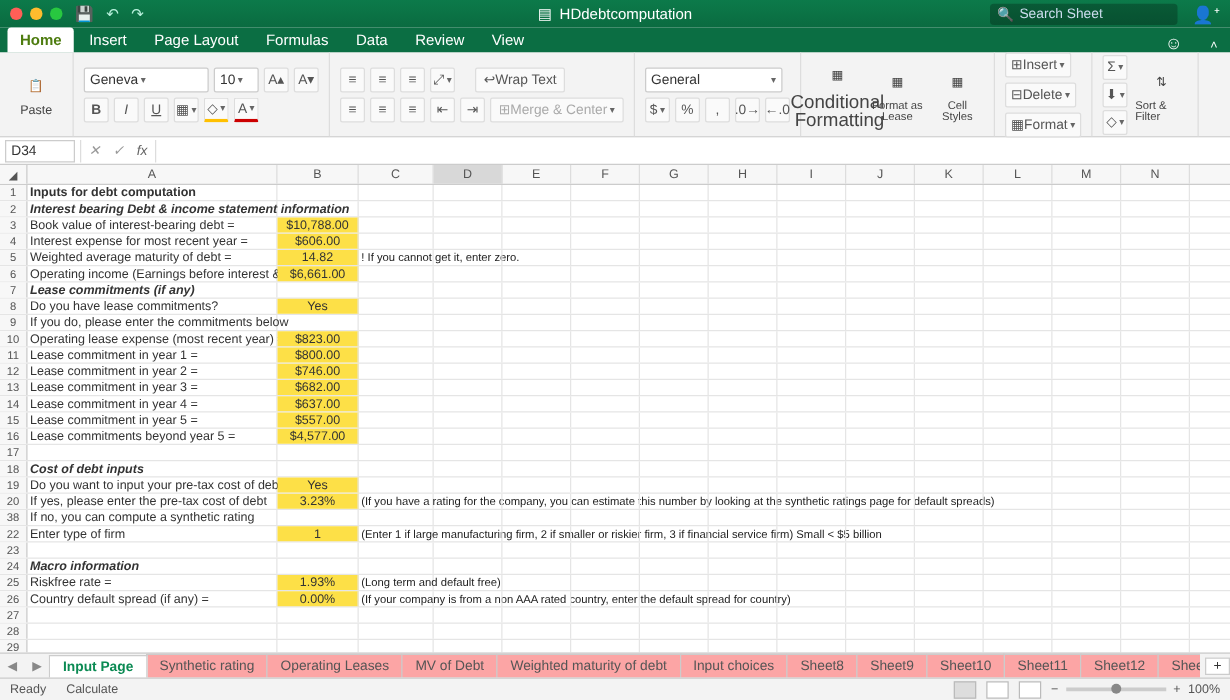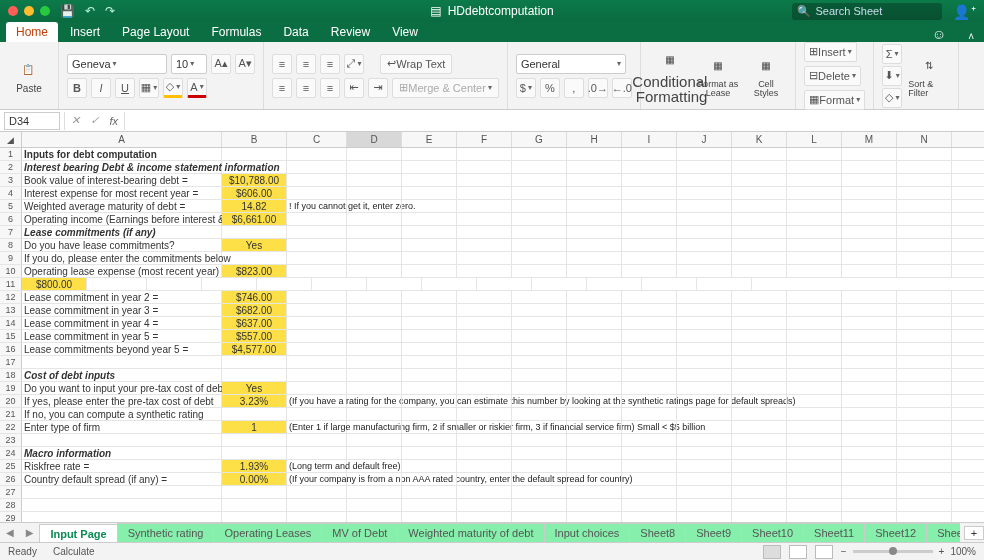--- a/index.html
+++ b/index.html
@@ -12,21 +12,21 @@
   .dot.r{background:#ff5f57}.dot.y{background:#febc2e}.dot.g{background:#28c840}
   .qat { display:flex; gap:10px; align-items:center; color:#cfe; font-size:12px; }
   .qat span{opacity:.9}
   .titlecenter{position:absolute; left:50%; transform:translateX(-50%); display:flex; gap:6px; align-items:center; font-size:12px;}
   .titleright{margin-left:auto; display:flex; align-items:center; gap:12px;}
   .searchbox{background:rgba(0,0,0,.25); border-radius:3px; padding:2px 6px; color:#cde; font-size:11px; display:flex; align-items:center; gap:4px; width:150px;}
   
   
   .tabstrip{height:20px; background:#0b6e43; display:flex; align-items:flex-end; padding-left:6px; gap:2px; color:#fff; font-size:12px;}
   .tab{padding:3px 10px; cursor:pointer;}
-  .tab.active{background:#fff; color:#c2410c; border-radius:3px 3px 0 0; font-weight:400;}
+  .tab.active{background:#fff; color:#4d7c0f; border-radius:3px 3px 0 0; font-weight:700;}
   .tabstrip .smile{margin-left:auto; margin-right:20px; font-size:14px}
   .tabstrip .chev{margin-right:10px; font-size:10px}
   
   
   .ribbon{height:68px; background:#f3f3f3; border-bottom:1px solid #ccc; display:flex; align-items:stretch;}
   .group{border-right:1px solid #ddd; padding:4px 8px; display:flex; flex-direction:column; justify-content:center; gap:4px;}
   .bigbtn{display:flex;flex-direction:column;align-items:center;justify-content:center; width:42px; font-size:10px; color:#444; gap:2px;}
   .iconbox{width:24px;height:24px;display:flex;align-items:center;justify-content:center;}
   .btnrow{display:flex; gap:4px; align-items:center;}
   .ctrl{height:20px; border:1px solid #ccc; background:#fff; border-radius:2px; display:flex; align-items:center; padding:0 4px; font-size:11px;}
@@ -53,21 +53,21 @@
   .cell.ital{font-style:italic}
   .cell.yel{background:#fde047; text-align:center; overflow:hidden;}
   .cell.note{font-size:9px;color:#222}
   
   
   .cA{width:200px}.cB{width:65px}.cC{width:60px}.cD{width:55px}.cE{width:55px}.cF{width:55px}.cG{width:55px}.cH{width:55px}.cI{width:55px}.cJ{width:55px}.cK{width:55px}.cL{width:55px}.cM{width:55px}.cN{width:55px}
   
   
   .sheettabs{position:absolute; bottom:18px; left:0; right:0; height:20px; background:#f3f3f3; border-top:1px solid #ccc; display:flex; align-items:center; font-size:11px;}
   .navarr{padding:0 6px; color:#888; font-size:10px;}
-  .stab{padding:3px 10px;border:1px solid #ccc;border-bottom:none;background:#86efac;color:#555;margin-right:-1px; cursor:pointer; white-space:nowrap;}
+  .stab{padding:3px 10px;border:1px solid #ccc;border-bottom:none;background:#fca5a5;color:#555;margin-right:-1px; cursor:pointer; white-space:nowrap;}
   .stab.active{background:#fff;color:#0b8a53;font-weight:600;border-bottom:1px solid #fff;position:relative;top:1px;}
   .addsheet{width:20px;text-align:center;border:1px solid #ccc;margin-left:4px;background:#fff;}
   
   
   .status{position:absolute;bottom:0;left:0;right:0;height:18px;background:#f3f3f3;border-top:1px solid #ccc;display:flex;align-items:center;font-size:10px;color:#555;padding:0 8px;gap:16px;}
   .status .right{margin-left:auto;display:flex;align-items:center;gap:8px;}
   .viewbtn{width:18px;height:14px;border:1px solid #bbb;background:#fff;}
   .zoom{display:flex;align-items:center;gap:6px;}
   .zslider{width:80px;height:3px;background:#ccc;position:relative;}
   .zslider::after{content:"";position:absolute;left:50%;top:-3px;width:8px;height:8px;border-radius:50%;background:#888;transform:translateX(-50%);}
@@ -405,20 +405,21 @@
         <div class="cell cH"></div>
         <div class="cell cI"></div>
         <div class="cell cJ"></div>
         <div class="cell cK"></div>
         <div class="cell cL"></div>
         <div class="cell cM"></div>
         <div class="cell cN"></div>
       </div>
       <div class="row">
         <div class="rownum">11</div>
+        <div class="cell cA">Lease commitment in year 1 =</div>
         <div class="cell cB yel">$800.00</div>
         <div class="cell cC note"></div>
         <div class="cell cD"></div>
         <div class="cell cE"></div>
         <div class="cell cF"></div>
         <div class="cell cG"></div>
         <div class="cell cH"></div>
         <div class="cell cI"></div>
         <div class="cell cJ"></div>
         <div class="cell cK"></div>
@@ -573,21 +574,21 @@
         <div class="cell cG"></div>
         <div class="cell cH"></div>
         <div class="cell cI"></div>
         <div class="cell cJ"></div>
         <div class="cell cK"></div>
         <div class="cell cL"></div>
         <div class="cell cM"></div>
         <div class="cell cN"></div>
       </div>
       <div class="row">
-        <div class="rownum">21</div>
+        <div class="rownum">38</div>
         <div class="cell cA">If no, you can compute a synthetic rating</div>
         <div class="cell cB"></div>
         <div class="cell cC note"></div>
         <div class="cell cD"></div>
         <div class="cell cE"></div>
         <div class="cell cF"></div>
         <div class="cell cG"></div>
         <div class="cell cH"></div>
         <div class="cell cI"></div>
         <div class="cell cJ"></div>

